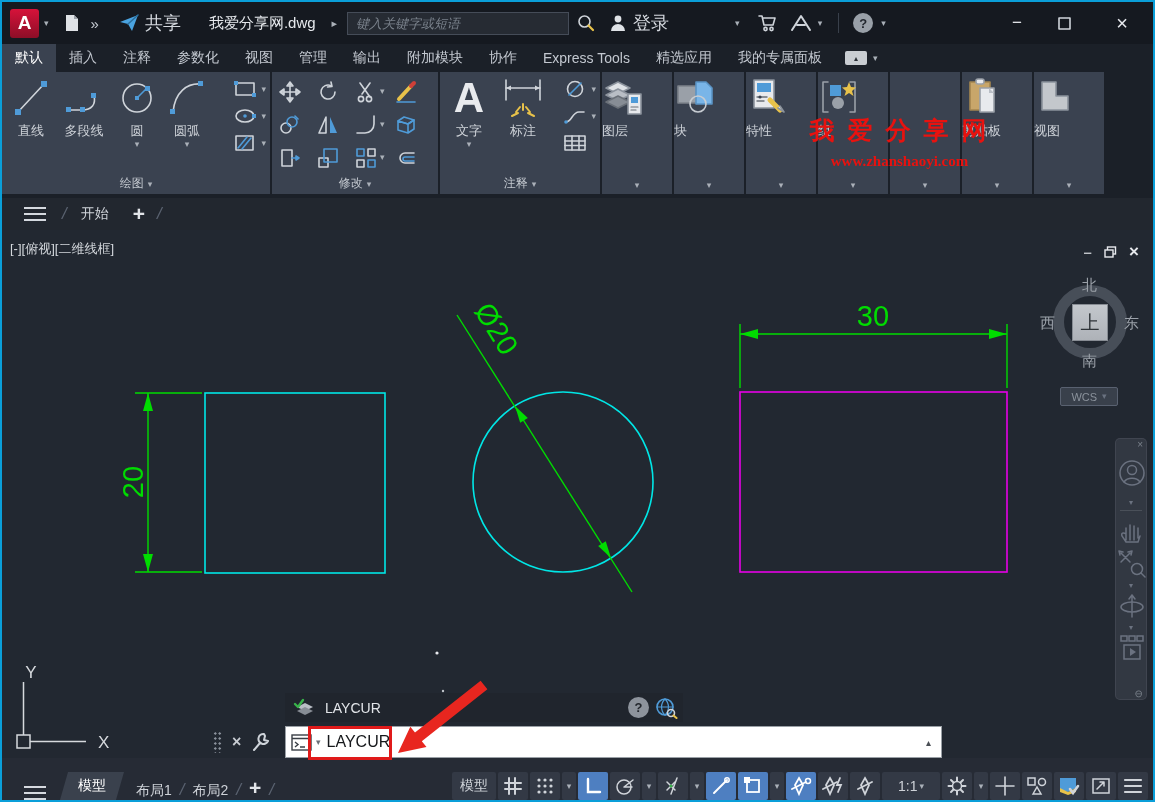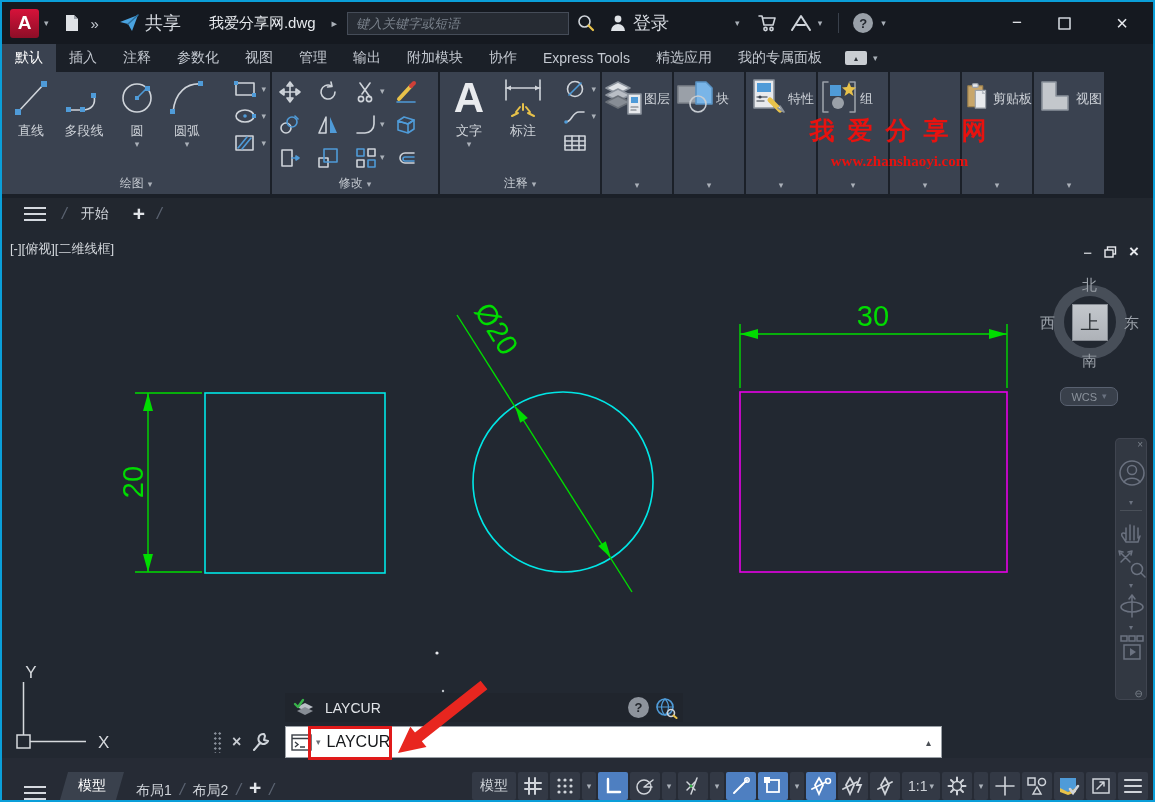--- a/index.html
+++ b/index.html
@@ -36,21 +36,21 @@
   .panel{position:relative;background:#3a4250;height:122px}
   .pfoot{position:absolute;left:0;bottom:2px;width:100%;text-align:center;font-size:12px;color:#c3c8cf}
   .pfoot .dd{margin-left:4px}
   .bigtools{position:absolute;left:4px;top:4px;display:flex}
   .tool-big{width:50px;display:flex;flex-direction:column;align-items:center}
   .tlabel{font-size:13px;color:#ced2d8;margin-top:2px;white-space:nowrap}
   .minicol{position:absolute;right:4px;top:8px;display:flex;flex-direction:column;gap:9px}
   .minirow{display:flex;align-items:center;gap:4px}
   .mgrid{position:absolute;left:6px;top:4px;display:grid;grid-template-columns:38px 38px 40px 36px;grid-auto-rows:31px;row-gap:2px}
   .mcell{display:flex;align-items:center;gap:2px}
-  .pn .pbtn{position:absolute;left:0;top:4px;width:100%;display:flex;flex-direction:row;align-items:center}
+  .pn .pbtn{position:absolute;left:0;top:4px;width:100%;display:flex;flex-direction:column;}
   .plabel{font-size:13px;color:#ced2d8;margin-top:4px;white-space:nowrap}
   .pfoot2{position:absolute;bottom:2px;width:100%;text-align:center}
   .bigA{font-size:42px;color:#e9ebee;line-height:44px;font-weight:bold}
   .watermark{position:absolute;left:800px;top:112px;width:195px;color:#e8120f;z-index:9;text-align:center;pointer-events:none}
   .watermark .w1{font-size:25px;font-weight:bold;letter-spacing:3px;white-space:nowrap}
   .watermark .w2{font-family:"Liberation Serif",serif;font-weight:bold;font-size:15px;margin-top:6px}
 
   
   .filetabs{position:absolute;left:0;top:196px;width:100%;height:32px;background:#22272f;display:flex;align-items:center;color:#ced2d8;font-size:14px}
   .ham{width:22px;height:14px;border-top:2px solid #d5d9df;border-bottom:2px solid #d5d9df;position:relative}
@@ -65,21 +65,21 @@
   
   .viewport{position:absolute;left:0;top:228px;width:1151px;height:530px;background:#222831}
   .vplabel{position:absolute;left:8px;top:10px;font-size:13px;color:#d4d8dd;z-index:5}
   .vpwin{position:absolute;right:14px;top:12px;display:flex;gap:12px;align-items:center;color:#e8eaee;z-index:30}
   .overlay{position:absolute;left:0;top:0;z-index:50;pointer-events:none}
   .viewcube{position:absolute;left:1036px;top:44px;width:108px;height:140px;z-index:30;color:#9ba1a9;font-size:15px}
   .vc-ring{position:absolute;left:15px;top:11px;width:74px;height:74px;border-radius:50%;border:11px solid rgba(125,132,142,.42)}
   .vc-face{position:absolute;left:34px;top:30px;width:36px;height:37px;background:linear-gradient(#c3c7cc,#aeb2b8);border:1px solid #878c93;color:#2e3338;font-size:19px;display:flex;align-items:center;justify-content:center}
   .vc-n{position:absolute;left:44px;top:2px}.vc-s{position:absolute;left:44px;top:78px}
   .vc-w{position:absolute;left:2px;top:40px}.vc-e{position:absolute;left:86px;top:40px}
-  .wcs{position:absolute;left:22px;top:113px;width:58px;height:19px;background:#39404b;border:1px solid #596170;border-radius:7px;color:#8b929c;font-size:11px;display:flex;align-items:center;justify-content:center;gap:5px}
+  .wcs{position:absolute;left:22px;top:113px;width:58px;height:19px;background:#39404b;border:1px solid #596170;border-radius:2px;color:#8b929c;font-size:11px;display:flex;align-items:center;justify-content:center;gap:5px}
   .navbar{position:absolute;left:1113px;top:208px;width:32px;height:262px;background:rgba(70,76,88,.45);border:1px solid rgba(255,255,255,.07);border-radius:5px;z-index:30}
   .navbar svg{stroke:#6b7280;fill:none;stroke-width:1.5;stroke-linecap:round}
   .nbx{position:absolute;right:3px;top:0;color:#79808a;font-size:10px}
   .nbm{position:absolute;right:3px;bottom:0;color:#79808a;font-size:10px}
   .nb-dd{width:100%;text-align:center;color:#6b7280;font-size:8px;line-height:8px}
   .nbdiv{width:22px;height:1px;background:rgba(255,255,255,.12);margin:3px auto}
 
   
   .cmd-suggest{position:absolute;left:283px;top:463px;width:398px;height:29px;background:#20252d;display:flex;align-items:center;z-index:10;color:#e2e5e9;font-size:14px}
   .cmd-dock{position:absolute;left:205px;top:494px;width:78px;height:35px;display:flex;align-items:center;gap:10px;z-index:10;padding-left:6px}
@@ -698,21 +698,21 @@
           <svg width="22" height="20" viewBox="0 0 22 20">
             <path d="M8,2 L12,9 L8,18 L4,9 Z M1,13 L15,6" stroke-width="1.8"></path>
             <path d="M18,2 l-3,7 h4 l-3,7" class="yl" stroke-width="1.8"></path>
           </svg>
         </div>
       <div class="sbtn">
           <svg width="20" height="20" viewBox="0 0 20 20">
             <path d="M10,2 L14,9 L10,18 L6,9 Z M3,13 L17,6" stroke-width="1.8"></path>
           </svg>
         </div>
-      <div class="sbtn" style="padding:0 6px">
+      <div class="sbtn" style="padding:0 16px">
           <span>1:1</span>
           <span class="dd">▾</span>
         </div>
       <div class="sbtn">
           <svg width="20" height="20" viewBox="0 0 20 20">
             <circle cx="10" cy="10" r="4.5"></circle>
             <path d="M10,1.5 V5 M10,15 V18.5 M1.5,10 H5 M15,10 H18.5 M4,4 L6.5,6.5 M16,4 L13.5,6.5 M4,16 L6.5,13.5 M16,16 L13.5,13.5" stroke-width="2"></path>
           </svg>
         </div>
       <div class="ddseg">

